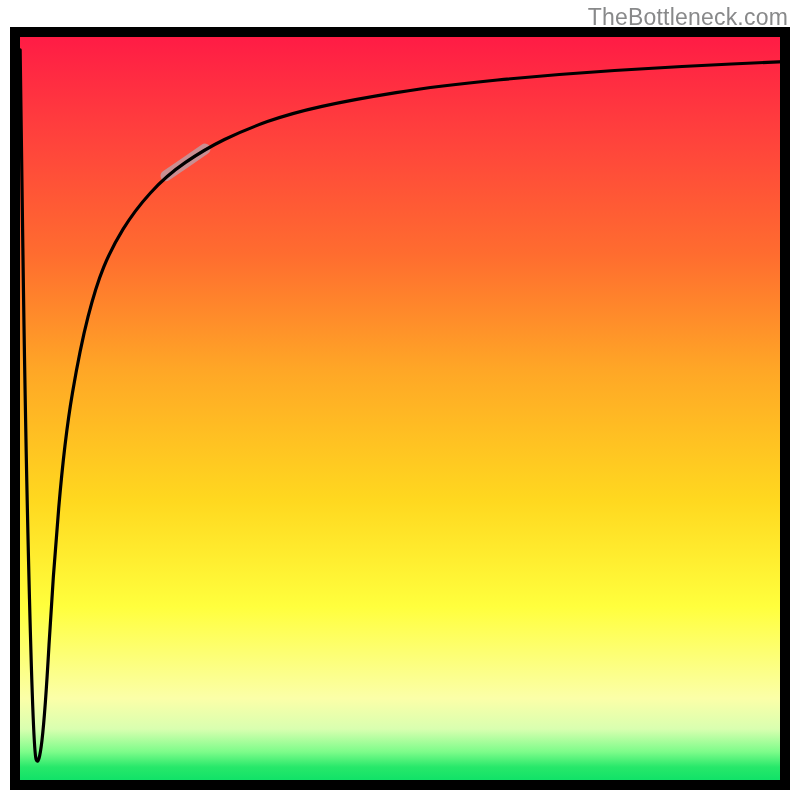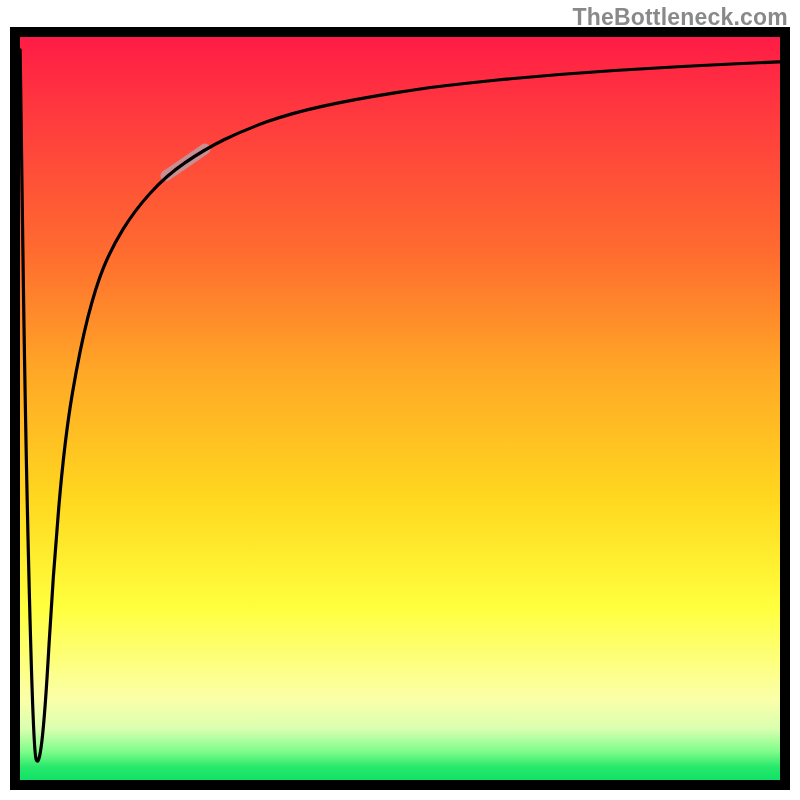--- a/index.html
+++ b/index.html
@@ -62,21 +62,21 @@
     width: 100%;
     height: 100%;
     pointer-events: none;
   }
   .watermark {
     position: absolute;
     top: 4px;
     right: 12px;
     font-size: 23px;
     color: #88898a;
-    font-weight: 700;
+    font-weight: 400;
     letter-spacing: 0.2px;
     user-select: none;
   }
 </style>
 </head>
 <body>
 
 <div class="chart-wrap">
 
   <div class="watermark">TheBottleneck.com</div>

